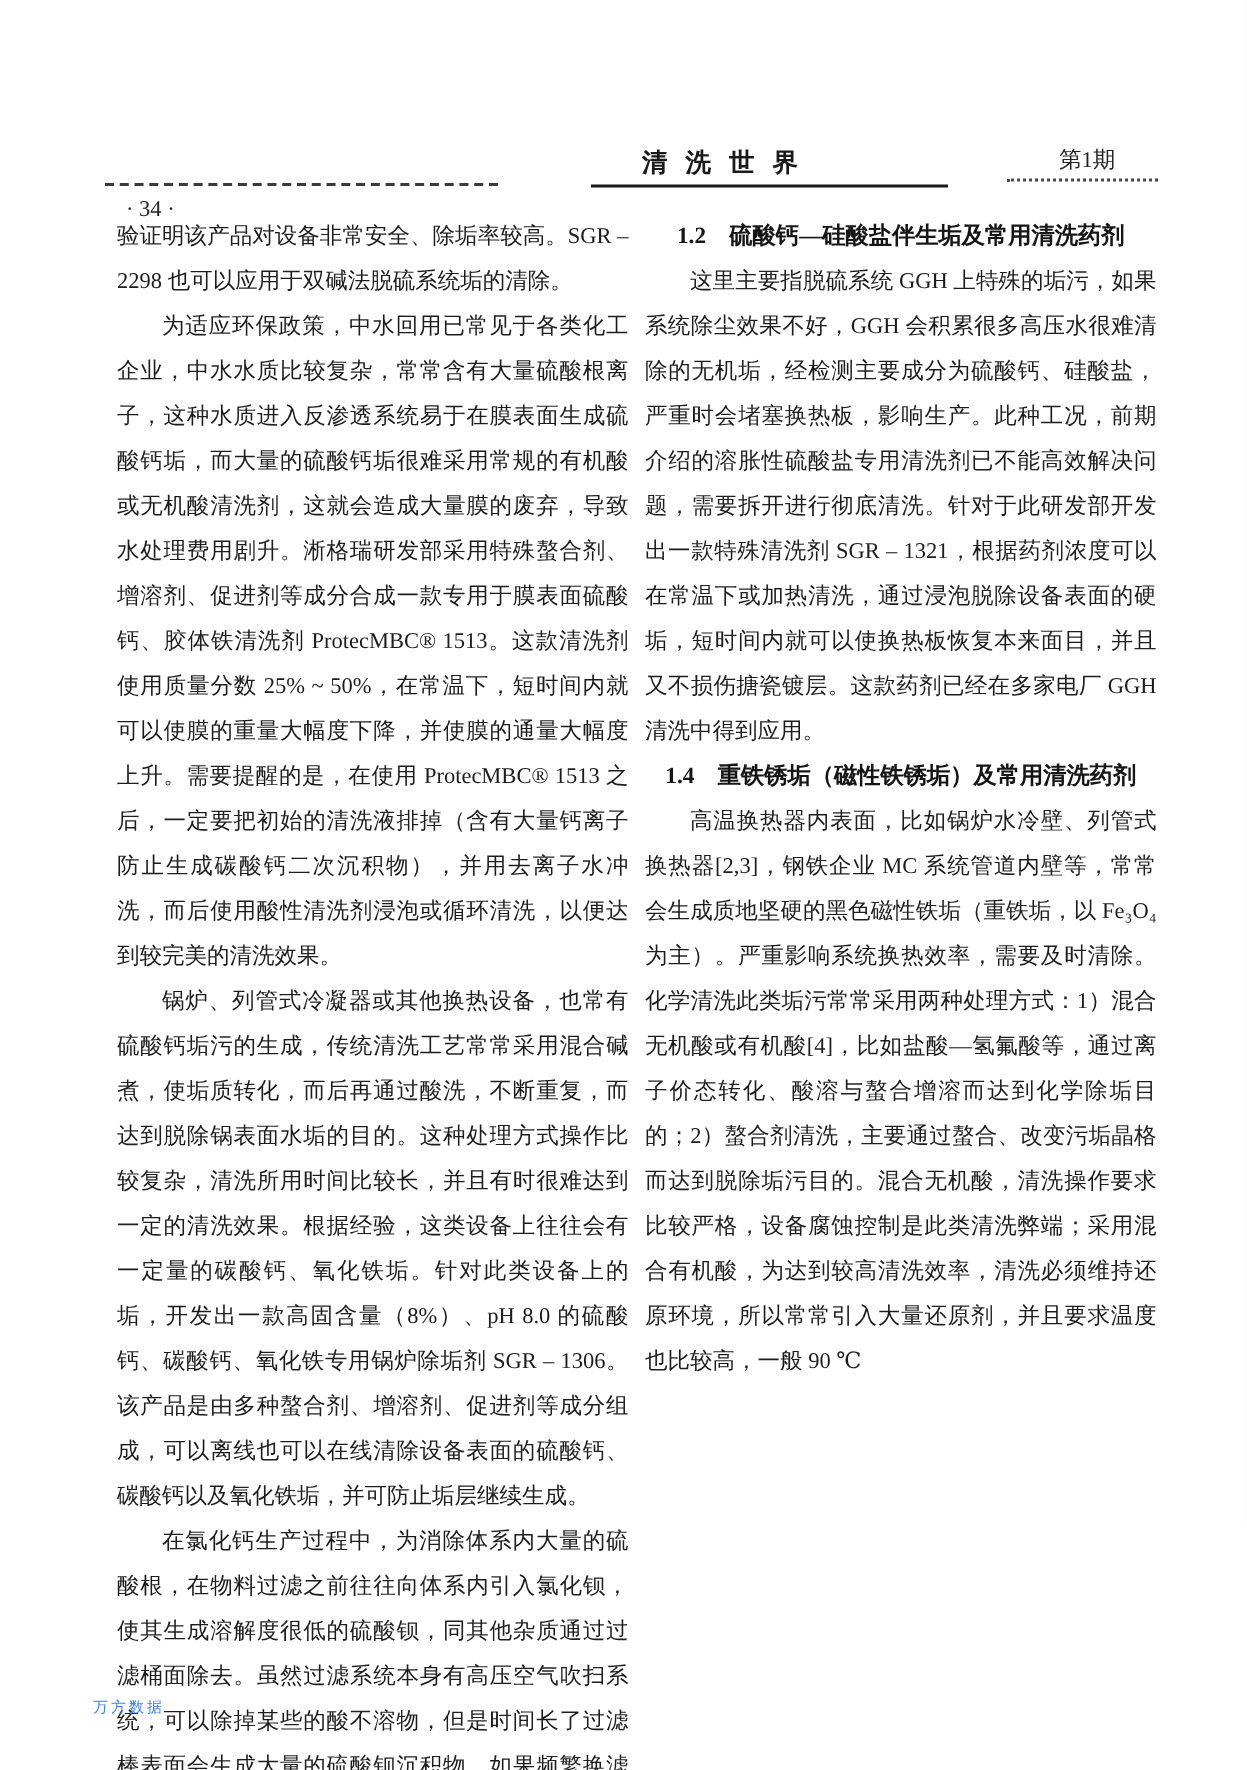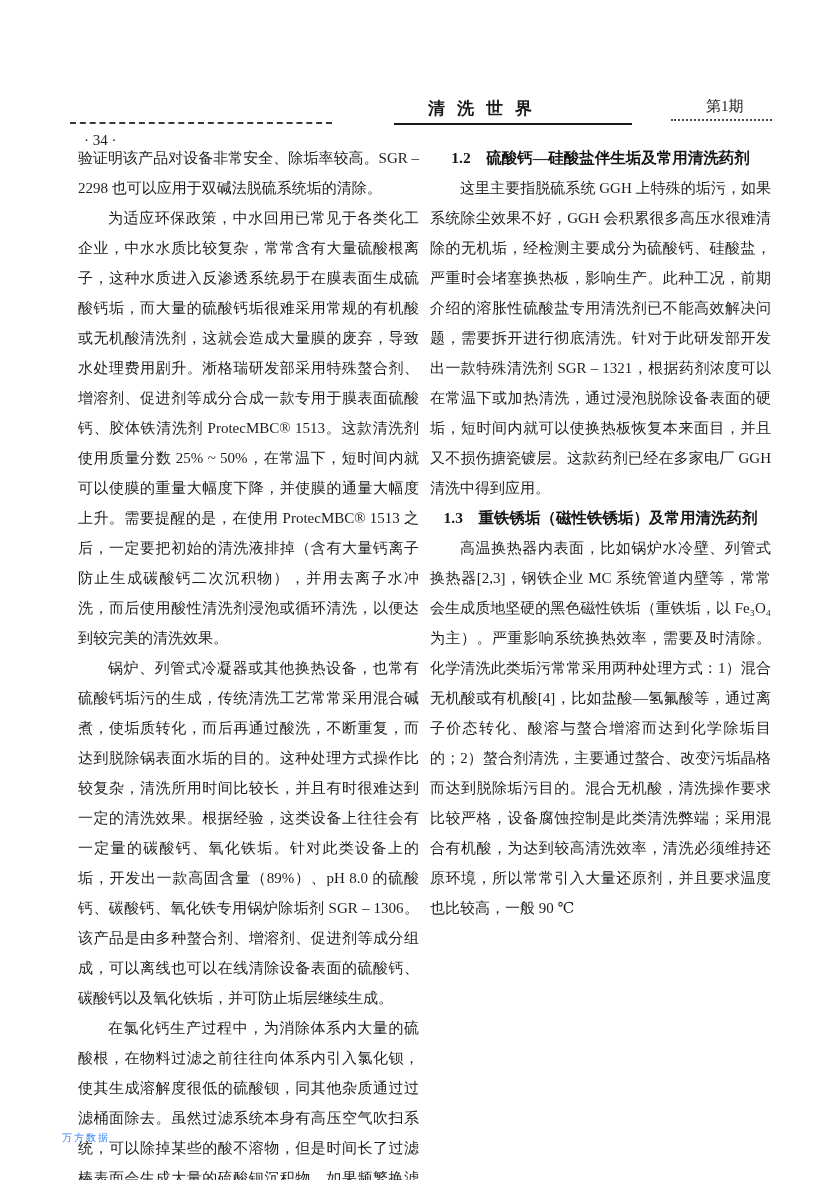--- a/index.html
+++ b/index.html
@@ -52,26 +52,26 @@
     <span class="hdr-text hdr-title">清洗世界</span>
     <span class="hdr-text hdr-issue">第1期</span>
     <div class="rule rule-left"></div>
     <div class="rule rule-center"></div>
     <div class="rule rule-right"></div>
   </div>
 
   <div class="col col-left">
     <p>验证明该产品对设备非常安全、除垢率较高。SGR – 2298 也可以应用于双碱法脱硫系统垢的清除。</p>
     <p class="ind">为适应环保政策，中水回用已常见于各类化工企业，中水水质比较复杂，常常含有大量硫酸根离子，这种水质进入反渗透系统易于在膜表面生成硫酸钙垢，而大量的硫酸钙垢很难采用常规的有机酸或无机酸清洗剂，这就会造成大量膜的废弃，导致水处理费用剧升。淅格瑞研发部采用特殊螯合剂、增溶剂、促进剂等成分合成一款专用于膜表面硫酸钙、胶体铁清洗剂 ProtecMBC® 1513。这款清洗剂使用质量分数 25% ~ 50%，在常温下，短时间内就可以使膜的重量大幅度下降，并使膜的通量大幅度上升。需要提醒的是，在使用 ProtecMBC® 1513 之后，一定要把初始的清洗液排掉（含有大量钙离子防止生成碳酸钙二次沉积物），并用去离子水冲洗，而后使用酸性清洗剂浸泡或循环清洗，以便达到较完美的清洗效果。</p>
-    <p class="ind">锅炉、列管式冷凝器或其他换热设备，也常有硫酸钙垢污的生成，传统清洗工艺常常采用混合碱煮，使垢质转化，而后再通过酸洗，不断重复，而达到脱除锅表面水垢的目的。这种处理方式操作比较复杂，清洗所用时间比较长，并且有时很难达到一定的清洗效果。根据经验，这类设备上往往会有一定量的碳酸钙、氧化铁垢。针对此类设备上的垢，开发出一款高固含量（89%）、pH 8.0 的硫酸钙、碳酸钙、氧化铁专用锅炉除垢剂 SGR – 1306。该产品是由多种螯合剂、增溶剂、促进剂等成分组成，可以离线也可以在线清除设备表面的硫酸钙、碳酸钙以及氧化铁垢，并可防止垢层继续生成。</p>
+    <p class="ind">锅炉、列管式冷凝器或其他换热设备，也常有硫酸钙垢污的生成，传统清洗工艺常常采用混合碱煮，使垢质转化，而后再通过酸洗，不断重复，而达到脱除锅表面水垢的目的。这种处理方式操作比较复杂，清洗所用时间比较长，并且有时很难达到一定的清洗效果。根据经验，这类设备上往往会有一定量的碳酸钙、氧化铁垢。针对此类设备上的垢，开发出一款高固含量（8%）、pH 8.0 的硫酸钙、碳酸钙、氧化铁专用锅炉除垢剂 SGR – 1306。该产品是由多种螯合剂、增溶剂、促进剂等成分组成，可以离线也可以在线清除设备表面的硫酸钙、碳酸钙以及氧化铁垢，并可防止垢层继续生成。</p>
     <p class="ind">在氯化钙生产过程中，为消除体系内大量的硫酸根，在物料过滤之前往往向体系内引入氯化钡，使其生成溶解度很低的硫酸钡，同其他杂质通过过滤桶面除去。虽然过滤系统本身有高压空气吹扫系统，可以除掉某些的酸不溶物，但是时间长了过滤棒表面会生成大量的硫酸钡沉积物，如果频繁换滤棒，必然会提高生产成本。针对情况，研发部根据该企业</p>
   </div>
 
   <div class="col col-right">
     <h3>1.2　硫酸钙—硅酸盐伴生垢及常用清洗药剂</h3>
     <p class="ind">这里主要指脱硫系统 GGH 上特殊的垢污，如果系统除尘效果不好，GGH 会积累很多高压水很难清除的无机垢，经检测主要成分为硫酸钙、硅酸盐，严重时会堵塞换热板，影响生产。此种工况，前期介绍的溶胀性硫酸盐专用清洗剂已不能高效解决问题，需要拆开进行彻底清洗。针对于此研发部开发出一款特殊清洗剂 SGR – 1321，根据药剂浓度可以在常温下或加热清洗，通过浸泡脱除设备表面的硬垢，短时间内就可以使换热板恢复本来面目，并且又不损伤搪瓷镀层。这款药剂已经在多家电厂 GGH 清洗中得到应用。</p>
-    <h3>1.3　重铁锈垢（磁性铁锈垢）及常用清洗药剂</h3>
+    <h3>1.4　重铁锈垢（磁性铁锈垢）及常用清洗药剂</h3>
     <p class="ind">高温换热器内表面，比如锅炉水冷壁、列管式换热器[2,3]，钢铁企业 MC 系统管道内壁等，常常会生成质地坚硬的黑色磁性铁垢（重铁垢，以 Fe₃O₄ 为主）。严重影响系统换热效率，需要及时清除。化学清洗此类垢污常常采用两种处理方式：1）混合无机酸或有机酸[4]，比如盐酸—氢氟酸等，通过离子价态转化、酸溶与螯合增溶而达到化学除垢目的；2）螯合剂清洗，主要通过螯合、改变污垢晶格而达到脱除垢污目的。混合无机酸，清洗操作要求比较严格，设备腐蚀控制是此类清洗弊端；采用混合有机酸，为达到较高清洗效率，清洗必须维持还原环境，所以常常引入大量还原剂，并且要求温度也比较高，一般 90 ℃</p>
   </div>
 
   <div class="watermark">万方数据</div>
 
 </div>
 
 </body></html>

